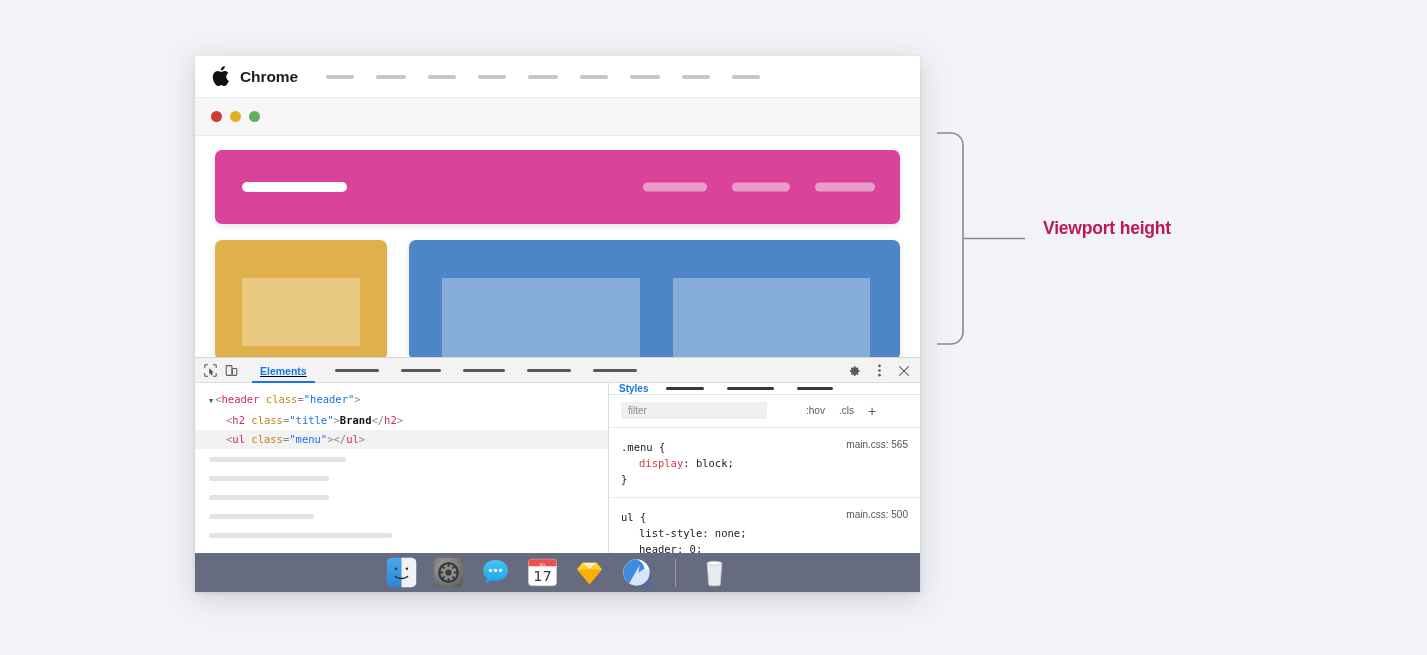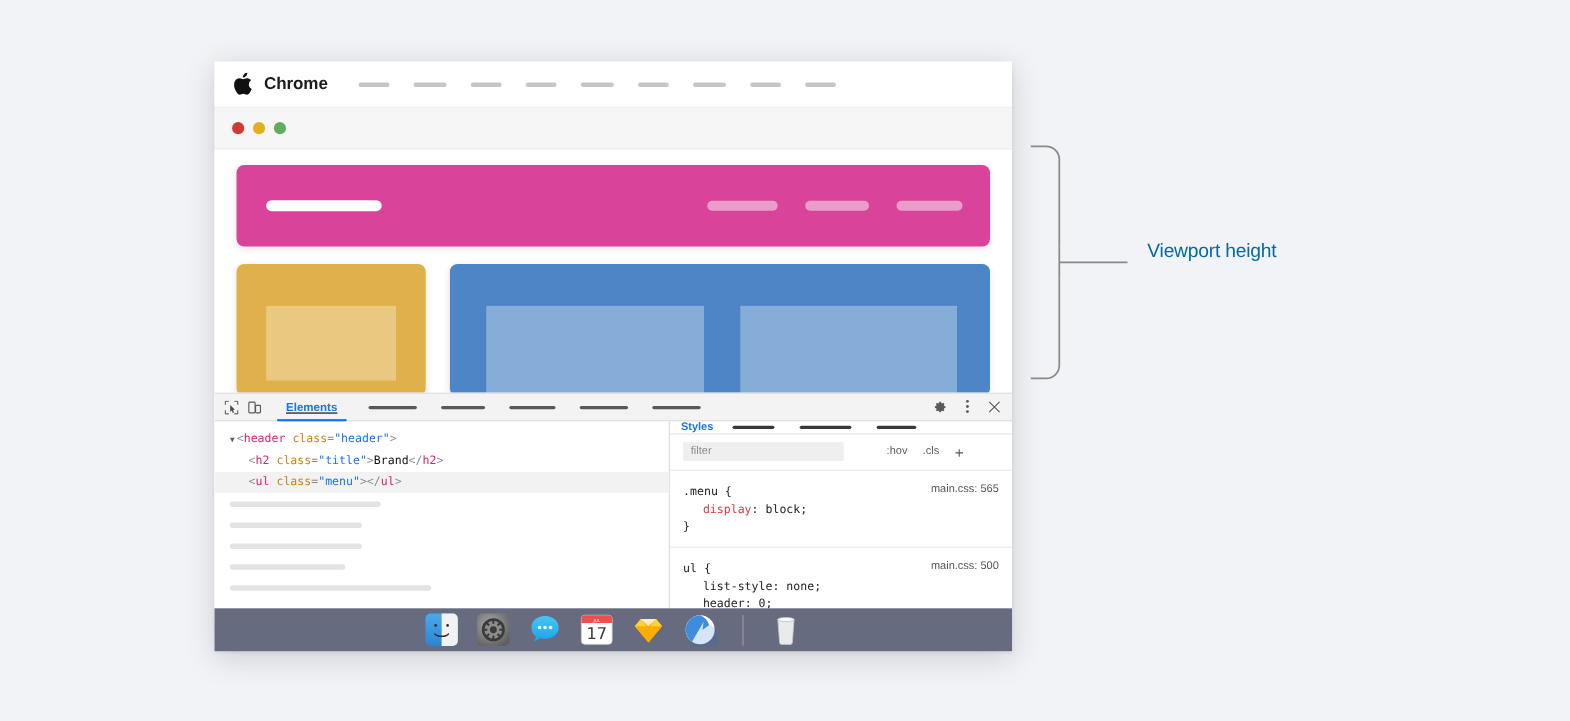--- a/index.html
+++ b/index.html
@@ -106,21 +106,21 @@
     font-family: "DejaVu Sans Mono", "Liberation Mono", monospace;
     font-size: 10.5px; line-height: 19px; overflow: hidden;
   }
   .dom-line { padding-left: 14px; white-space: pre; color: #222; }
   .dom-line.sel { background: #f2f2f2; }
   .tri { color: #5a5a5a; font-size: 7px; margin-right: 2px; }
   .tag { color: #d6246e; }
   .brk { color: #8a8a8a; }
   .attr { color: #c5821a; }
   .val { color: #1a73e8; }
-  .txt { color: #111; font-weight: normal; }
+  .txt { color: #111; font-weight: bold; }
   .ph-lines { padding: 8px 0 0 14px; }
   .ph-lines i { display:block; height: 5px; background: #e3e3e3; border-radius: 3px; margin-bottom: 14px; }
 
   .styles-pane { flex: 1; display: flex; flex-direction: column; overflow: hidden; }
   .st-header {
     height: 25px; display: flex; align-items: center; padding-left: 10px;
     border-bottom: 1px solid #e4e4e4;
   }
   .st-title { font-size: 10px; font-weight: bold; color: #1a73e8; }
   .st-dashes { display: flex; align-items: center; margin-left: 18px; }
@@ -156,21 +156,21 @@
     background: #666b80; display: flex; align-items: center; justify-content: center;
   }
   .dock-inner { display: flex; align-items: center; gap: 16px; }
   .dock-ico { width: 31px; height: 31px; display:block; }
   .dock-sep { width: 1px; height: 28px; background: rgba(255,255,255,.32); margin: 0 7px; }
 
   
   .annotation { position: absolute; left: 935px; top: 131px; }
   .anno-label {
     position: absolute; left: 108px; top: 87px;
-    font-size: 17.5px; font-weight: normal; color: #0369a1;
+    font-size: 17.5px; font-weight: bold; color: #be185d;
     letter-spacing: -0.2px; white-space: nowrap;
   }
 </style>
 </head>
 <body>
 
 <div id="stage">
 
   <div class="window">
 

